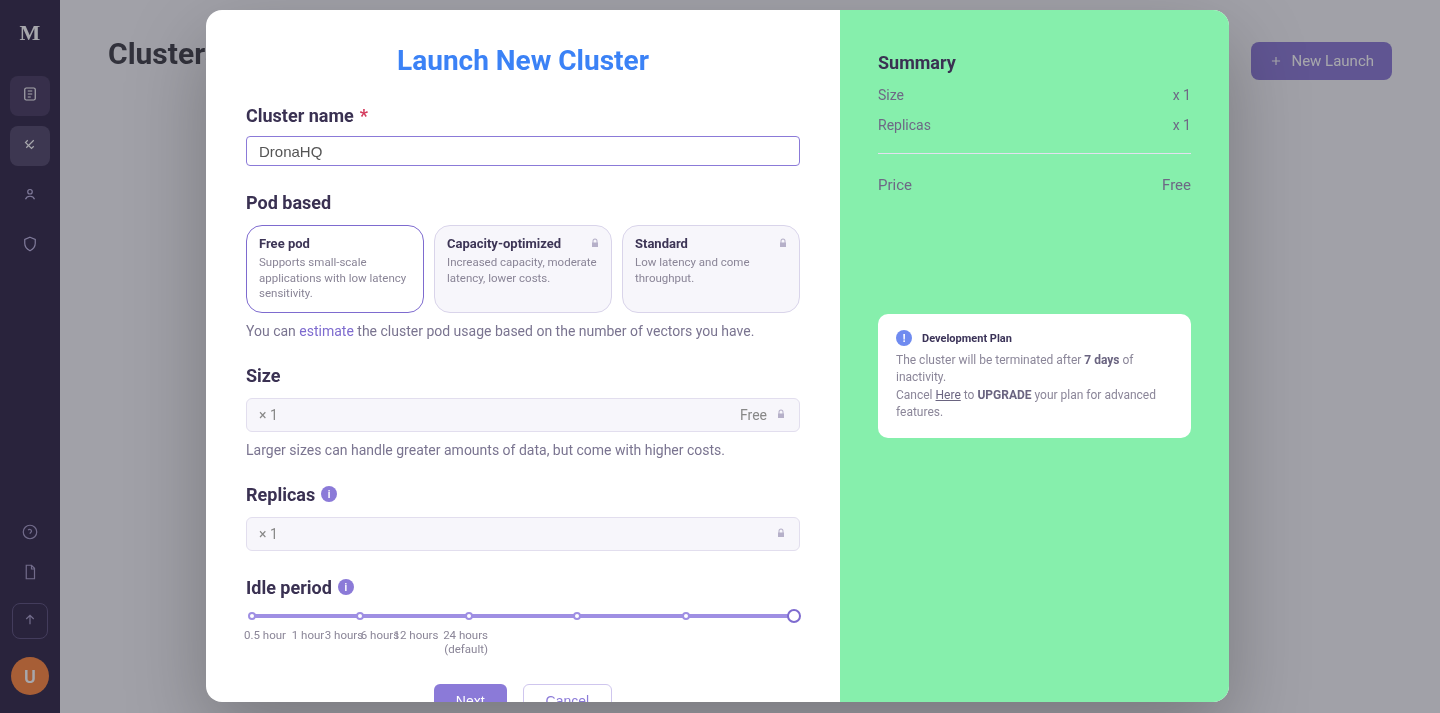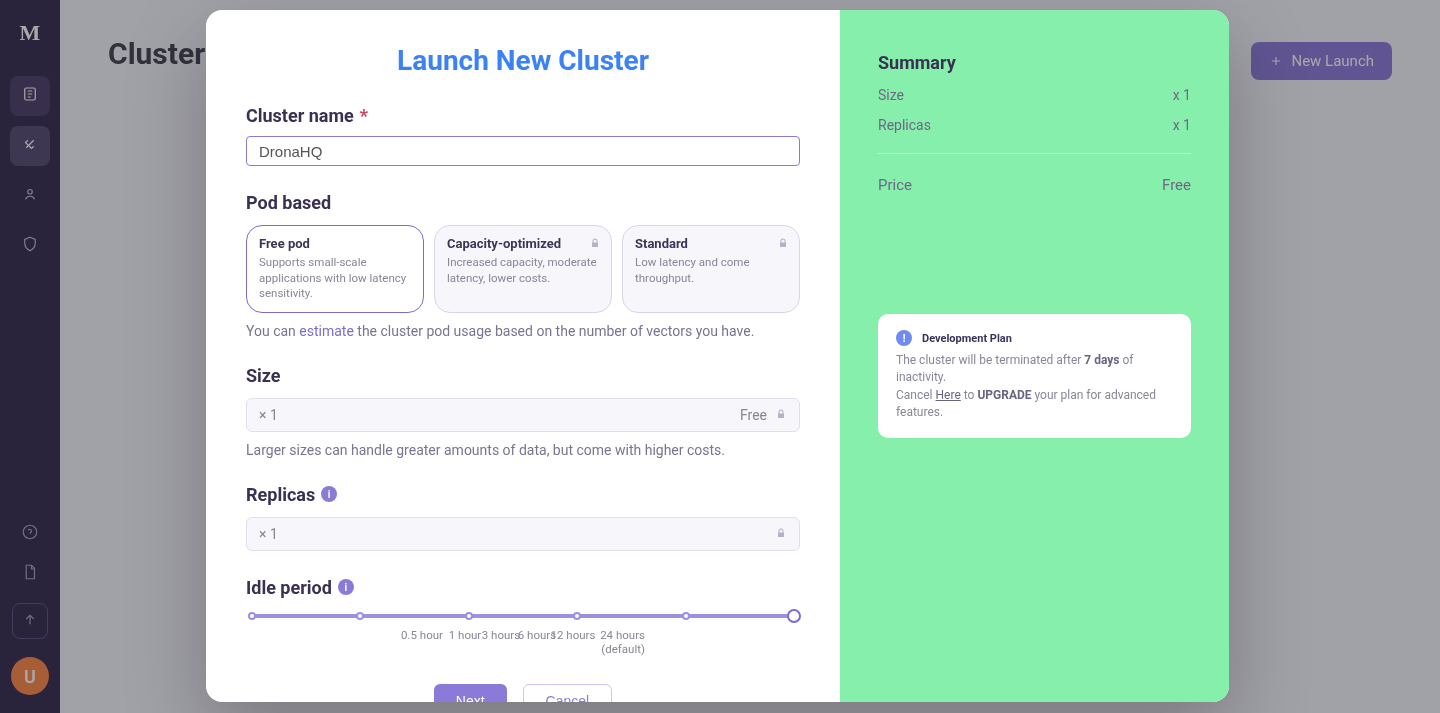--- a/index.html
+++ b/index.html
@@ -75,21 +75,21 @@
 
   .info-dot {
     width:16px; height:16px; border-radius:50%; background:#8b7ad8; color:#fff;
     display:inline-flex; align-items:center; justify-content:center; font-size:10px; font-weight:700;
   }
 
   .slider-wrap { margin-top:16px; position:relative; padding:0 6px;}
   .slider-track { height:4px; background:#9f8fe3; border-radius:2px; position:relative; }
   .slider-tick { position:absolute; top:50%; transform:translate(-50%,-50%); width:8px; height:8px; border-radius:50%; background:#fff; border:2px solid #9f8fe3; }
   .slider-handle { position:absolute; top:50%; transform:translate(-50%,-50%); width:14px; height:14px; border-radius:50%; background:#fff; border:2px solid #7e6bcf; }
-  .slider-labels { display:flex; justify-content:center; margin-top:10px; font-size:11.5px; color:#8a8597; }
+  .slider-labels { display:flex; justify-content:flex-start; margin-top:10px; font-size:11.5px; color:#8a8597; }
   .slider-labels .lab { text-align:center; width:56px; margin-left:-20px; }
   .slider-labels .lab:first-child { margin-left:-8px; text-align:left; }
   .slider-labels .lab:last-child { margin-right:-8px; text-align:right; width:64px;}
   .lab .def { display:block; }
 
   .btn-row { display:flex; gap:16px; margin-top:28px; justify-content:center;}
   .btn {
     height:34px; padding:0 22px; border-radius:6px; font-size:14px; display:flex; align-items:center; justify-content:center; cursor:pointer;
   }
   .btn-primary { background:#8b7ad8; color:#fff; border:none; }

